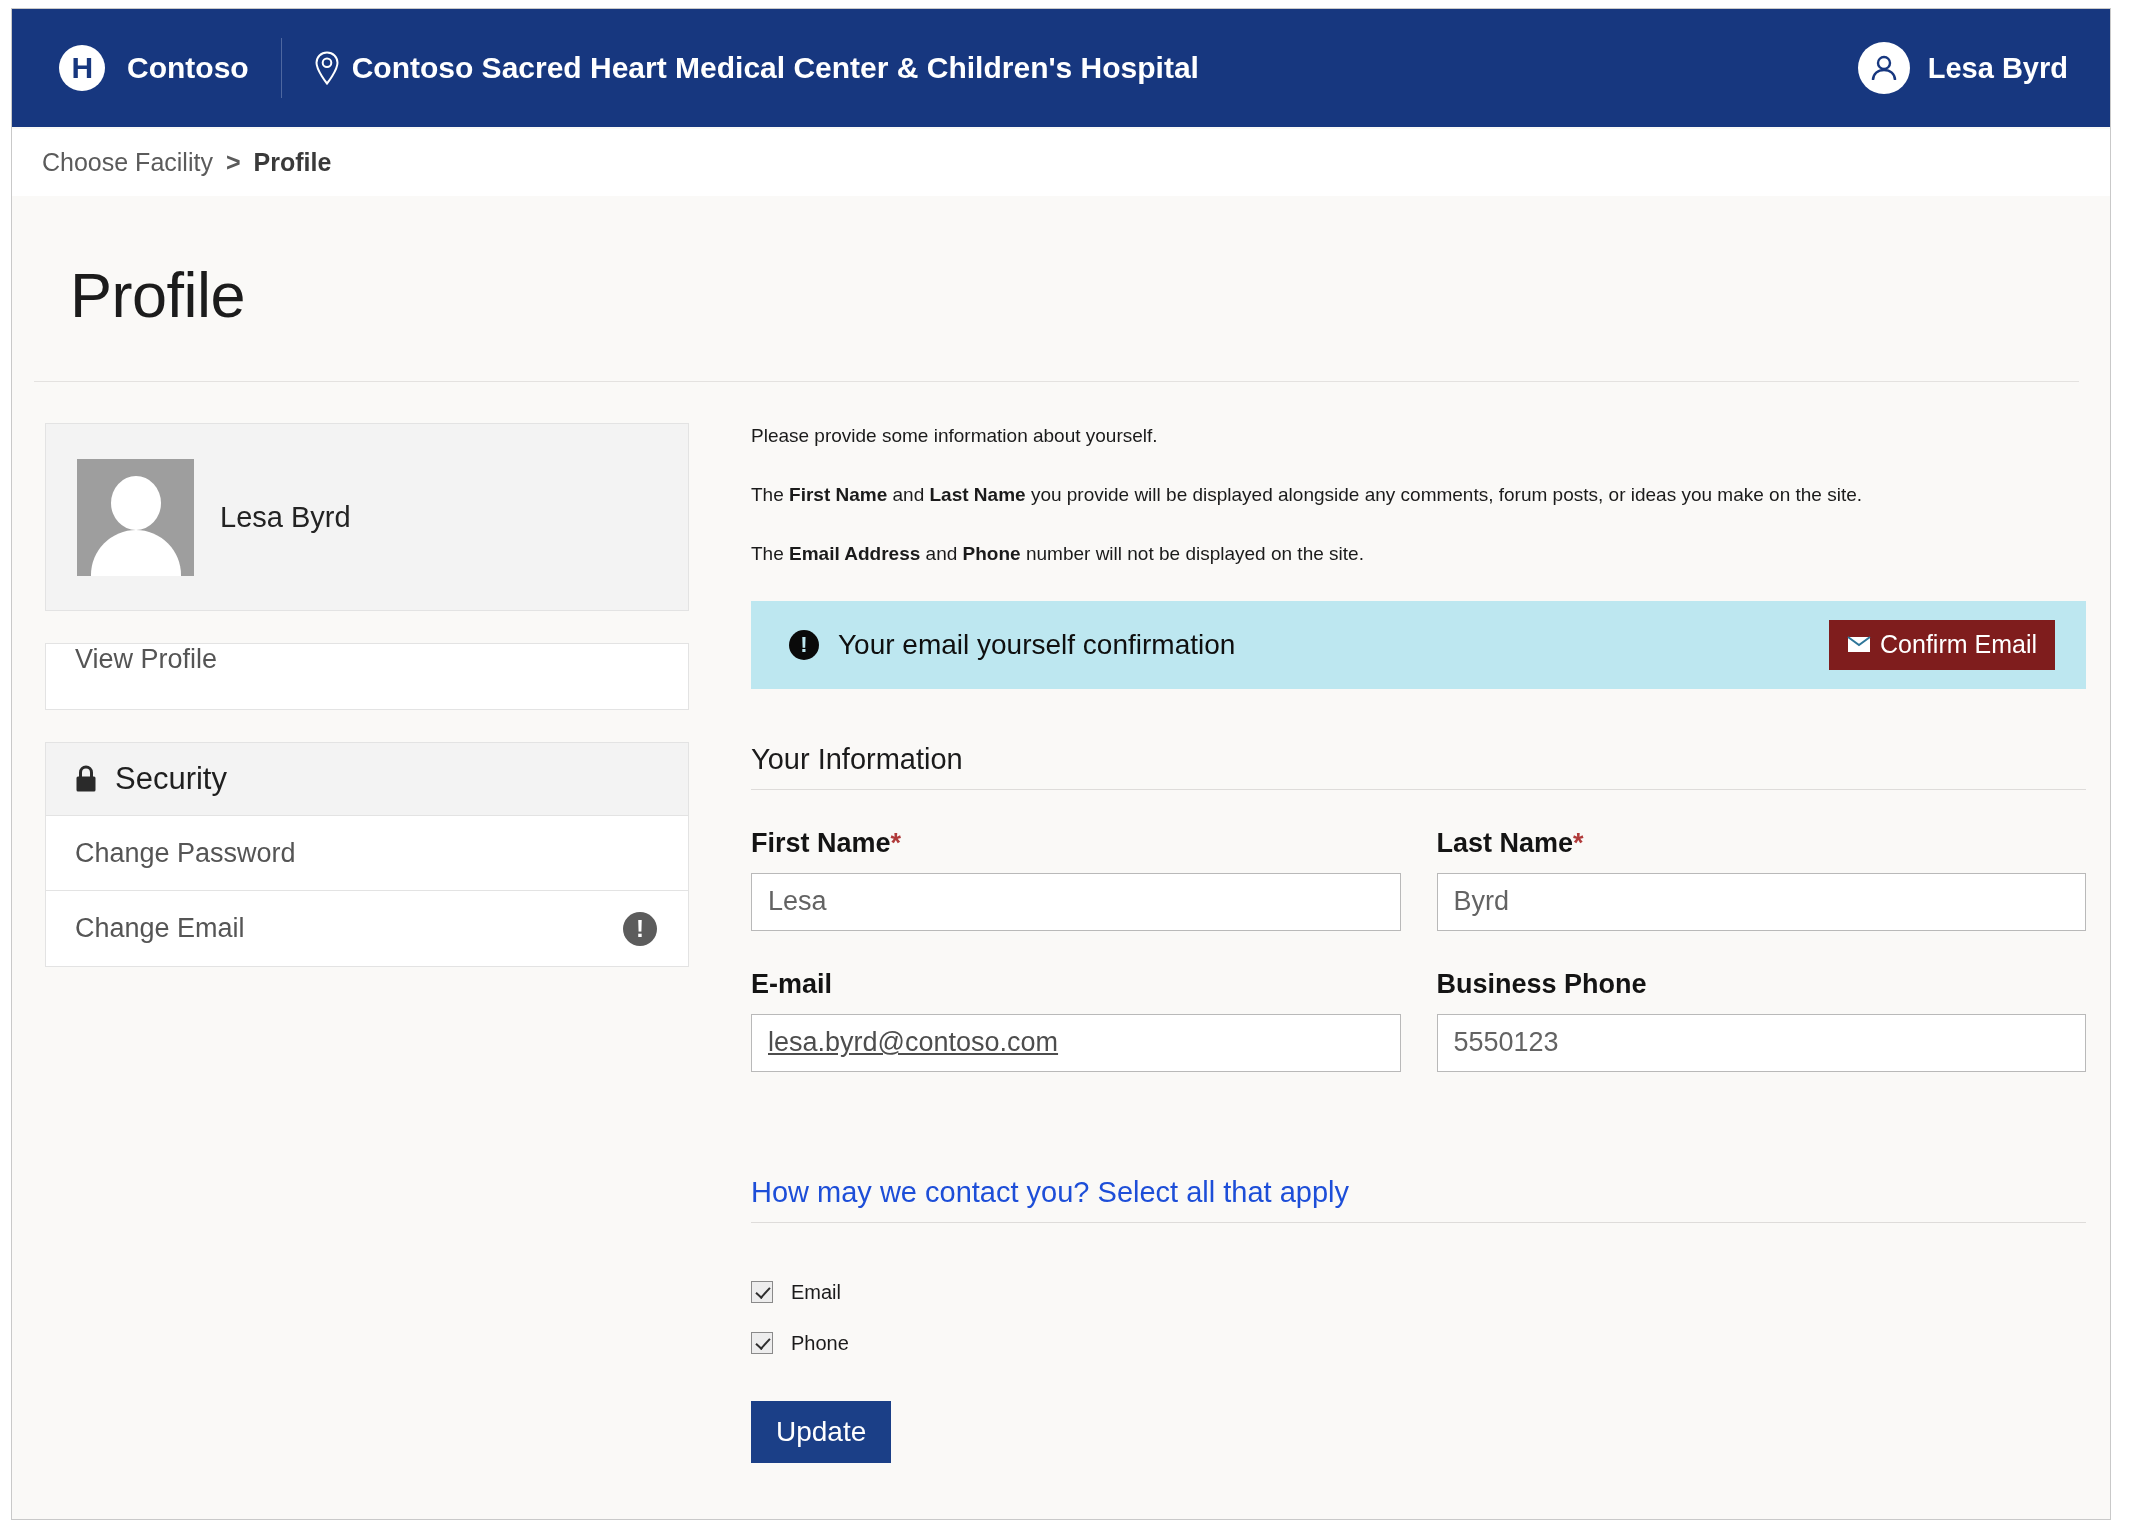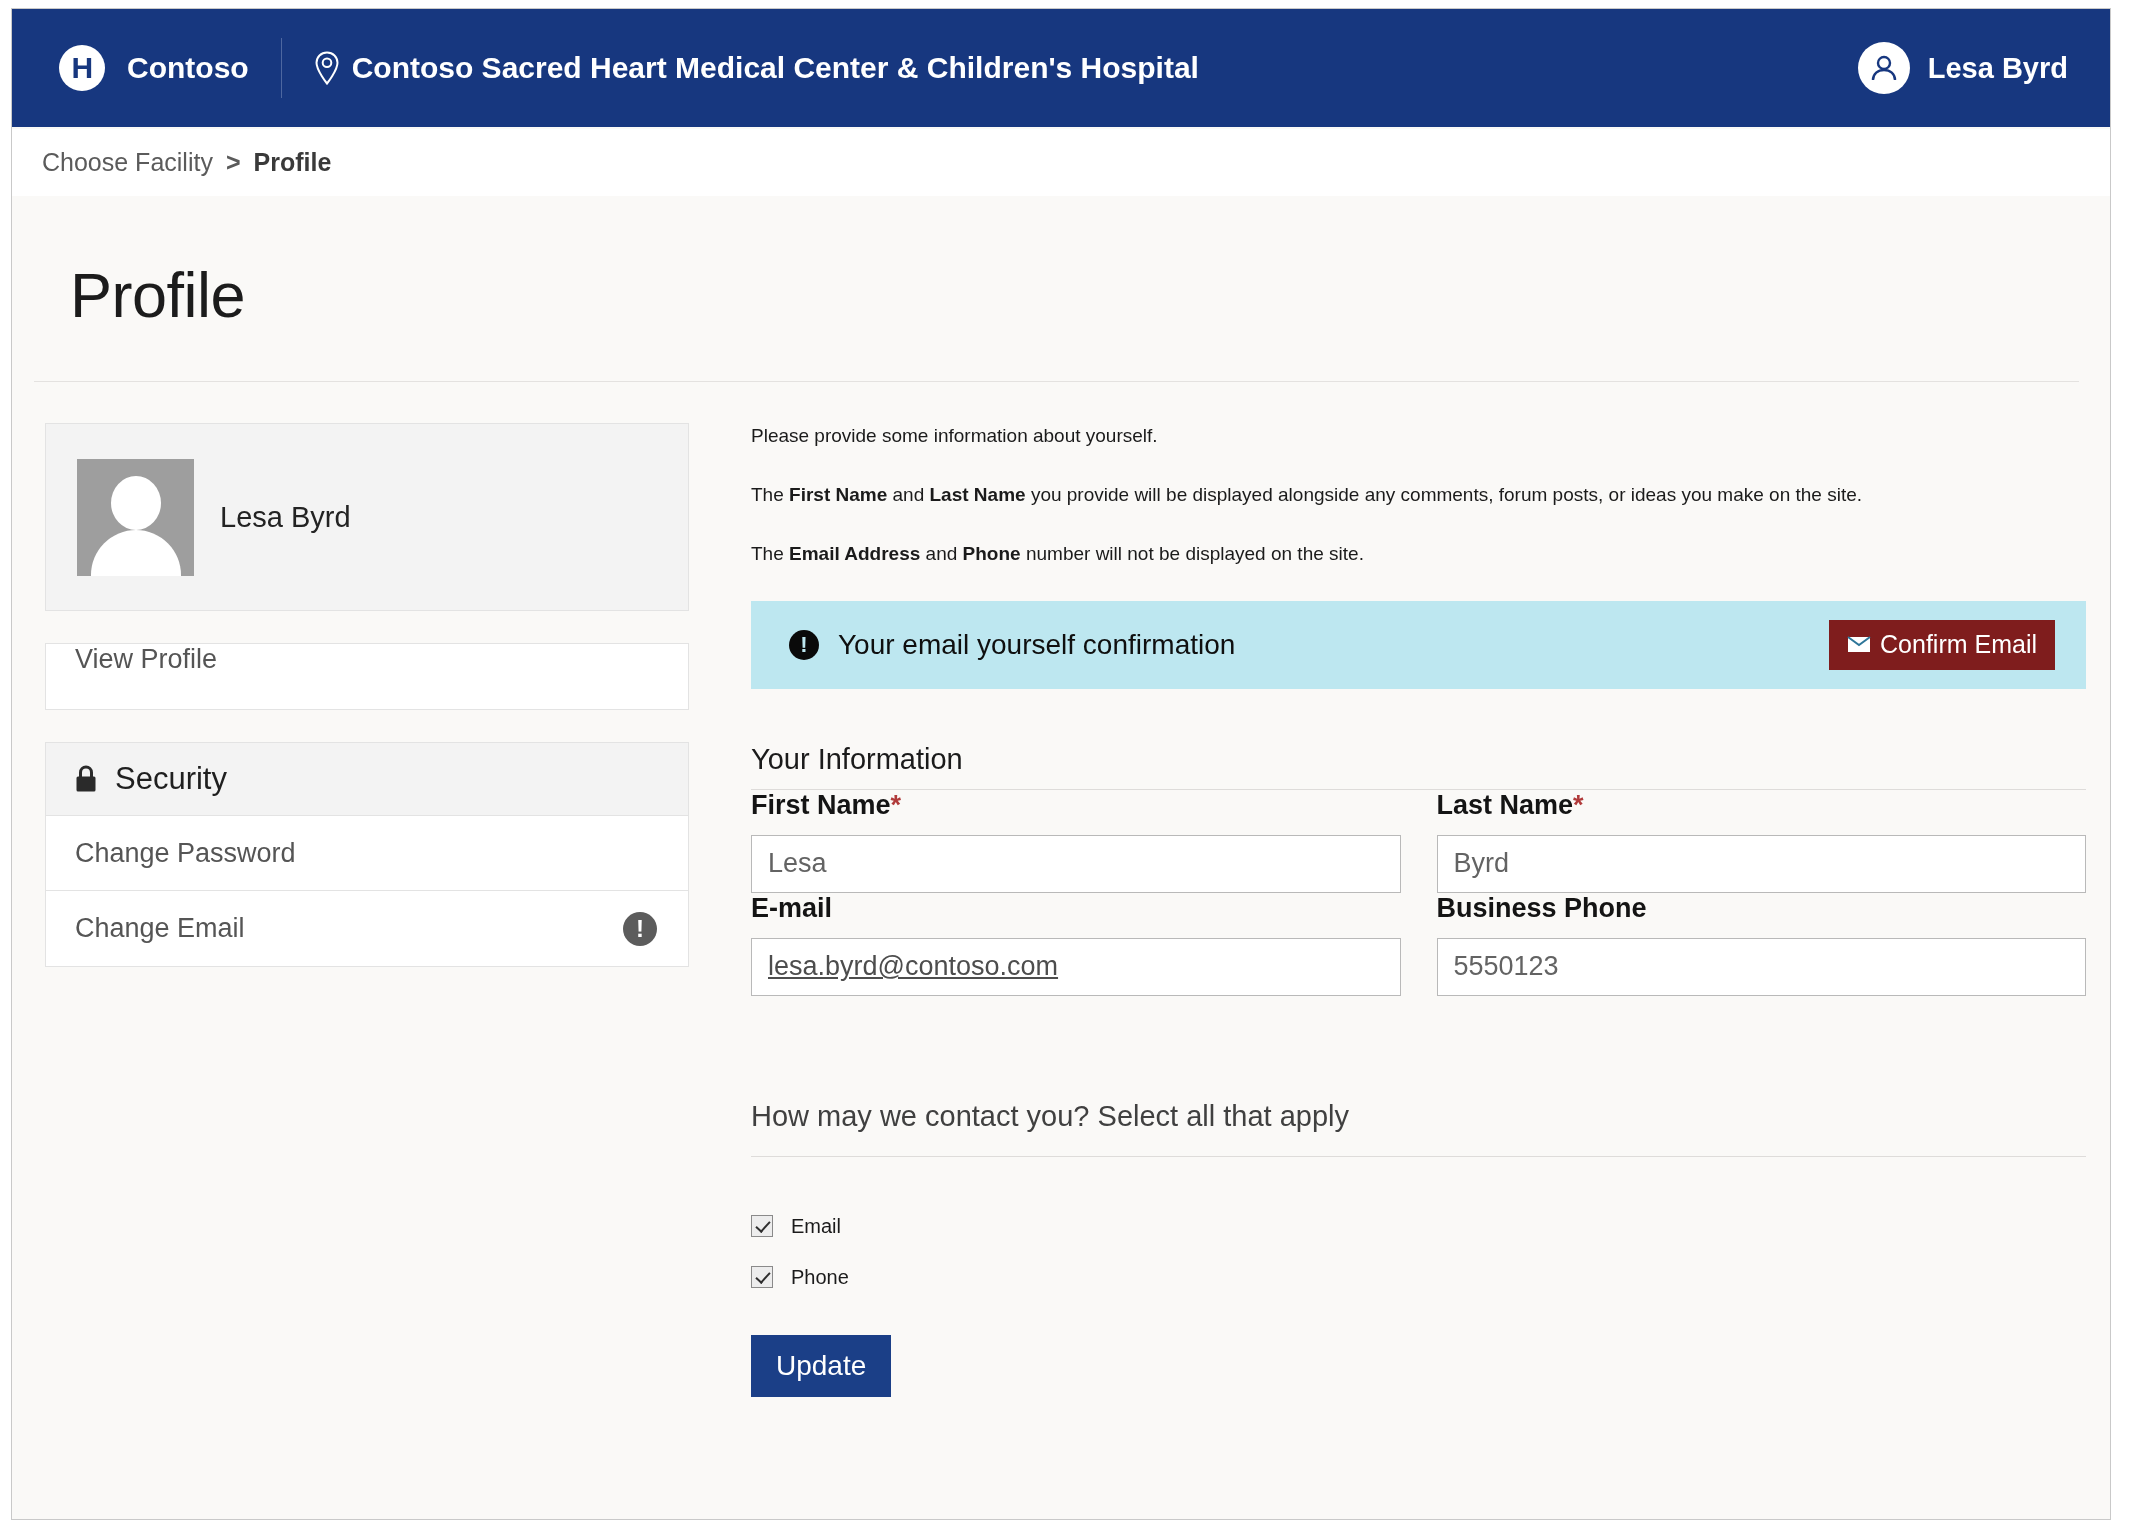--- a/index.html
+++ b/index.html
@@ -266,20 +266,21 @@
   .section-head {
     margin-top: 54px;
     font-size: 29px;
     color: #1b1b1b;
     padding-bottom: 13px;
     border-bottom: 1px solid #dedcda;
   }
 
   .field-row {
     display: flex;
+    margin-top: 38px;
     gap: 36px;
   }
   .field { flex: 1 1 0; min-width: 0; }
   .field-label {
     font-size: 27px;
     font-weight: bold;
     color: #141414;
     margin-bottom: 14px;
   }
   .req { color: #b03a3a; font-weight: bold; }
@@ -294,22 +295,22 @@
     font-family: "Liberation Sans", sans-serif;
   }
   .field-input.link-val {
     color: #4d4d4d;
     text-decoration: underline;
   }
 
   .contact-head {
     margin-top: 104px;
     font-size: 29px;
-    color: #404040;
-    padding-bottom: 23px;
+    color: #1d4ed8;
+    padding-bottom: 13px;
     border-bottom: 1px solid #dedcda;
   }
   .cb-row {
     display: flex; align-items: center;
     margin-top: 28px;
   }
   .cb-row.first { margin-top: 58px; }
   .cb-box {
     width: 22px; height: 22px;
     border: 1px solid #8a8a8a;

